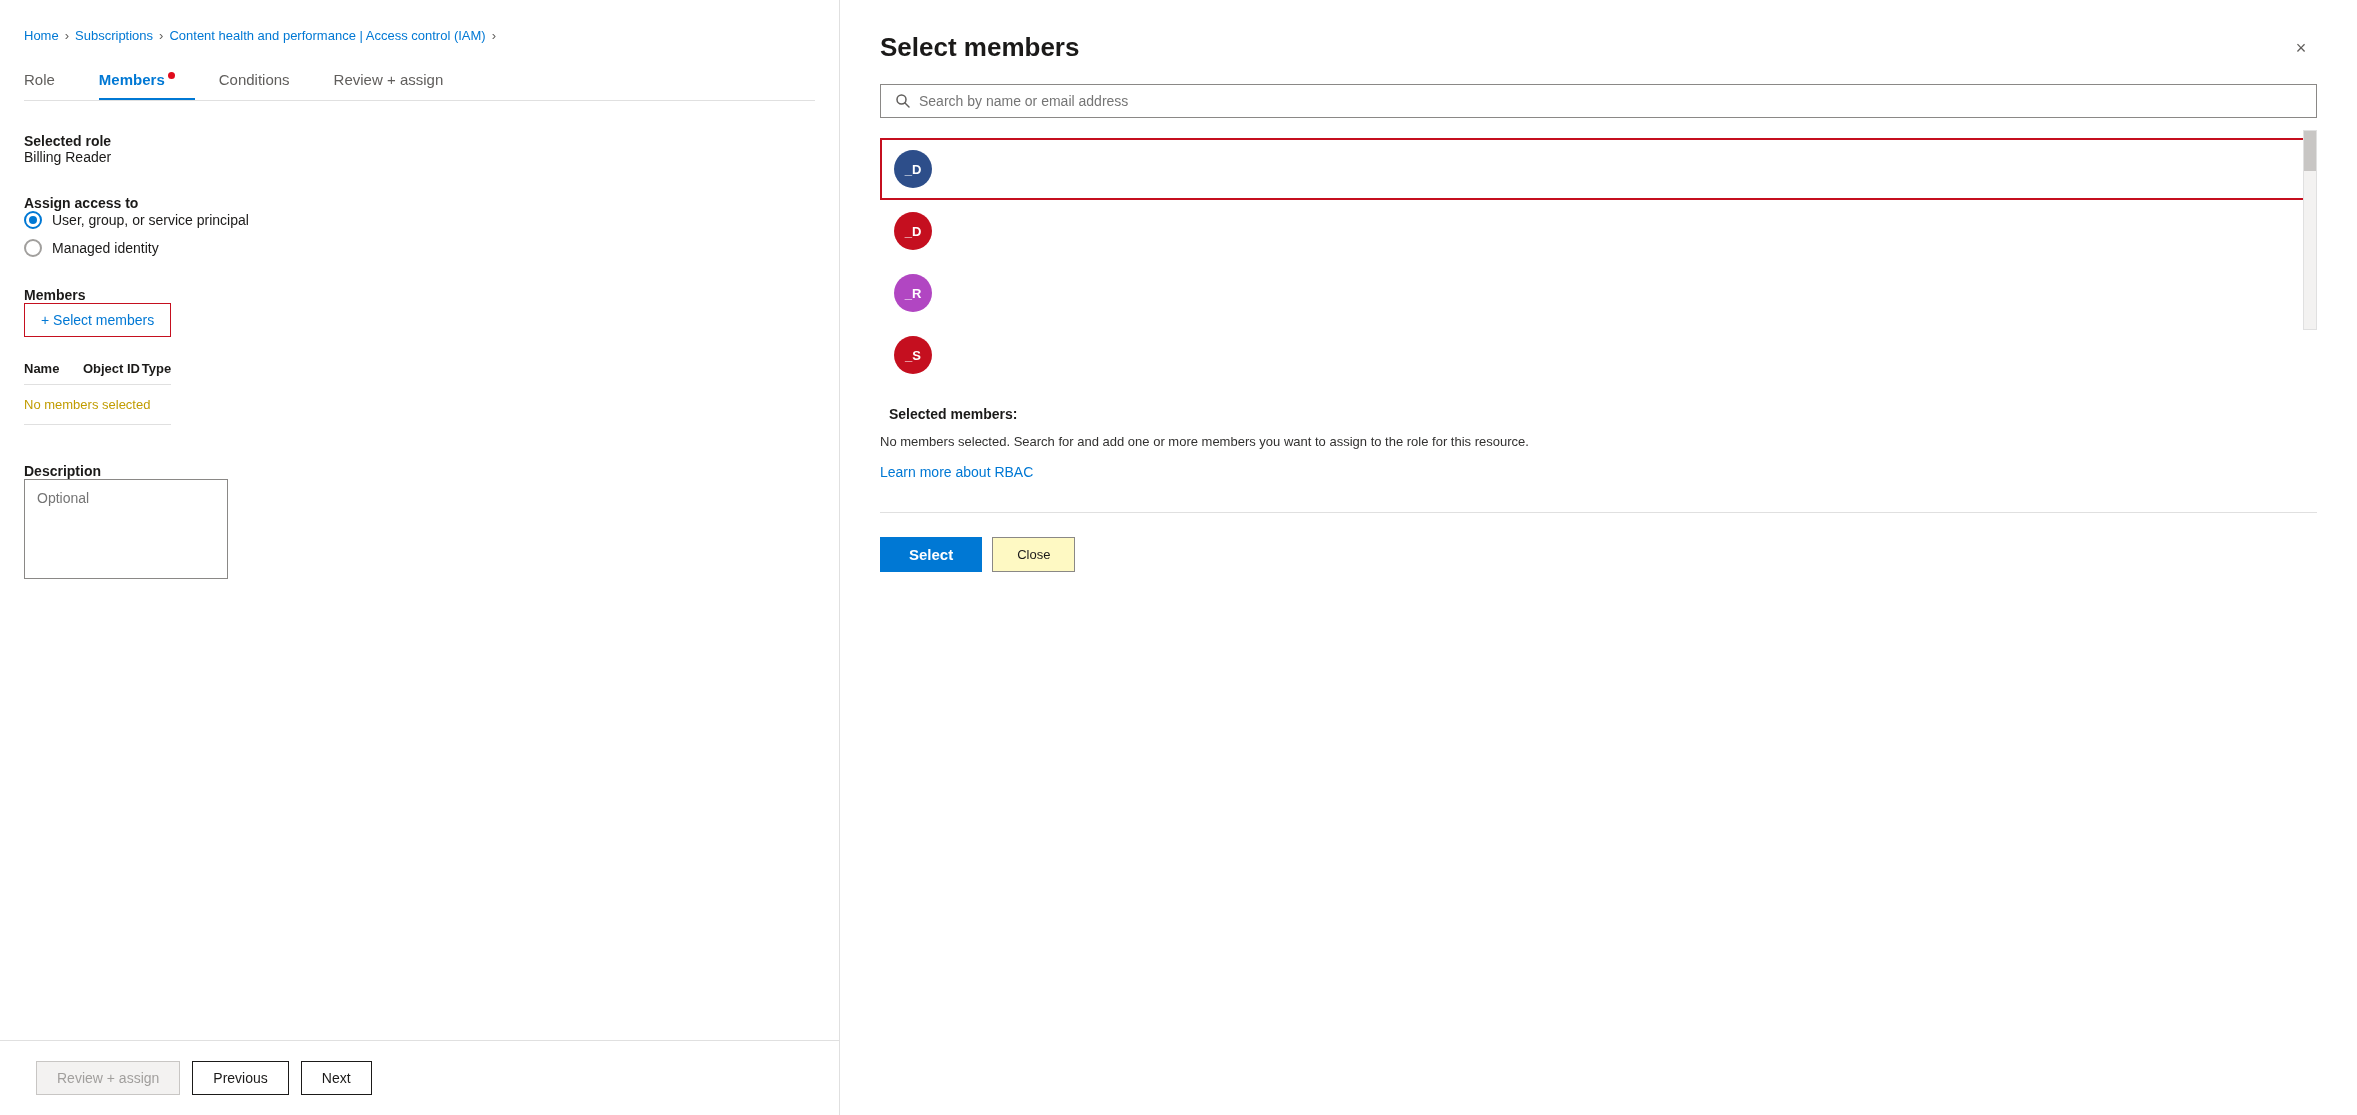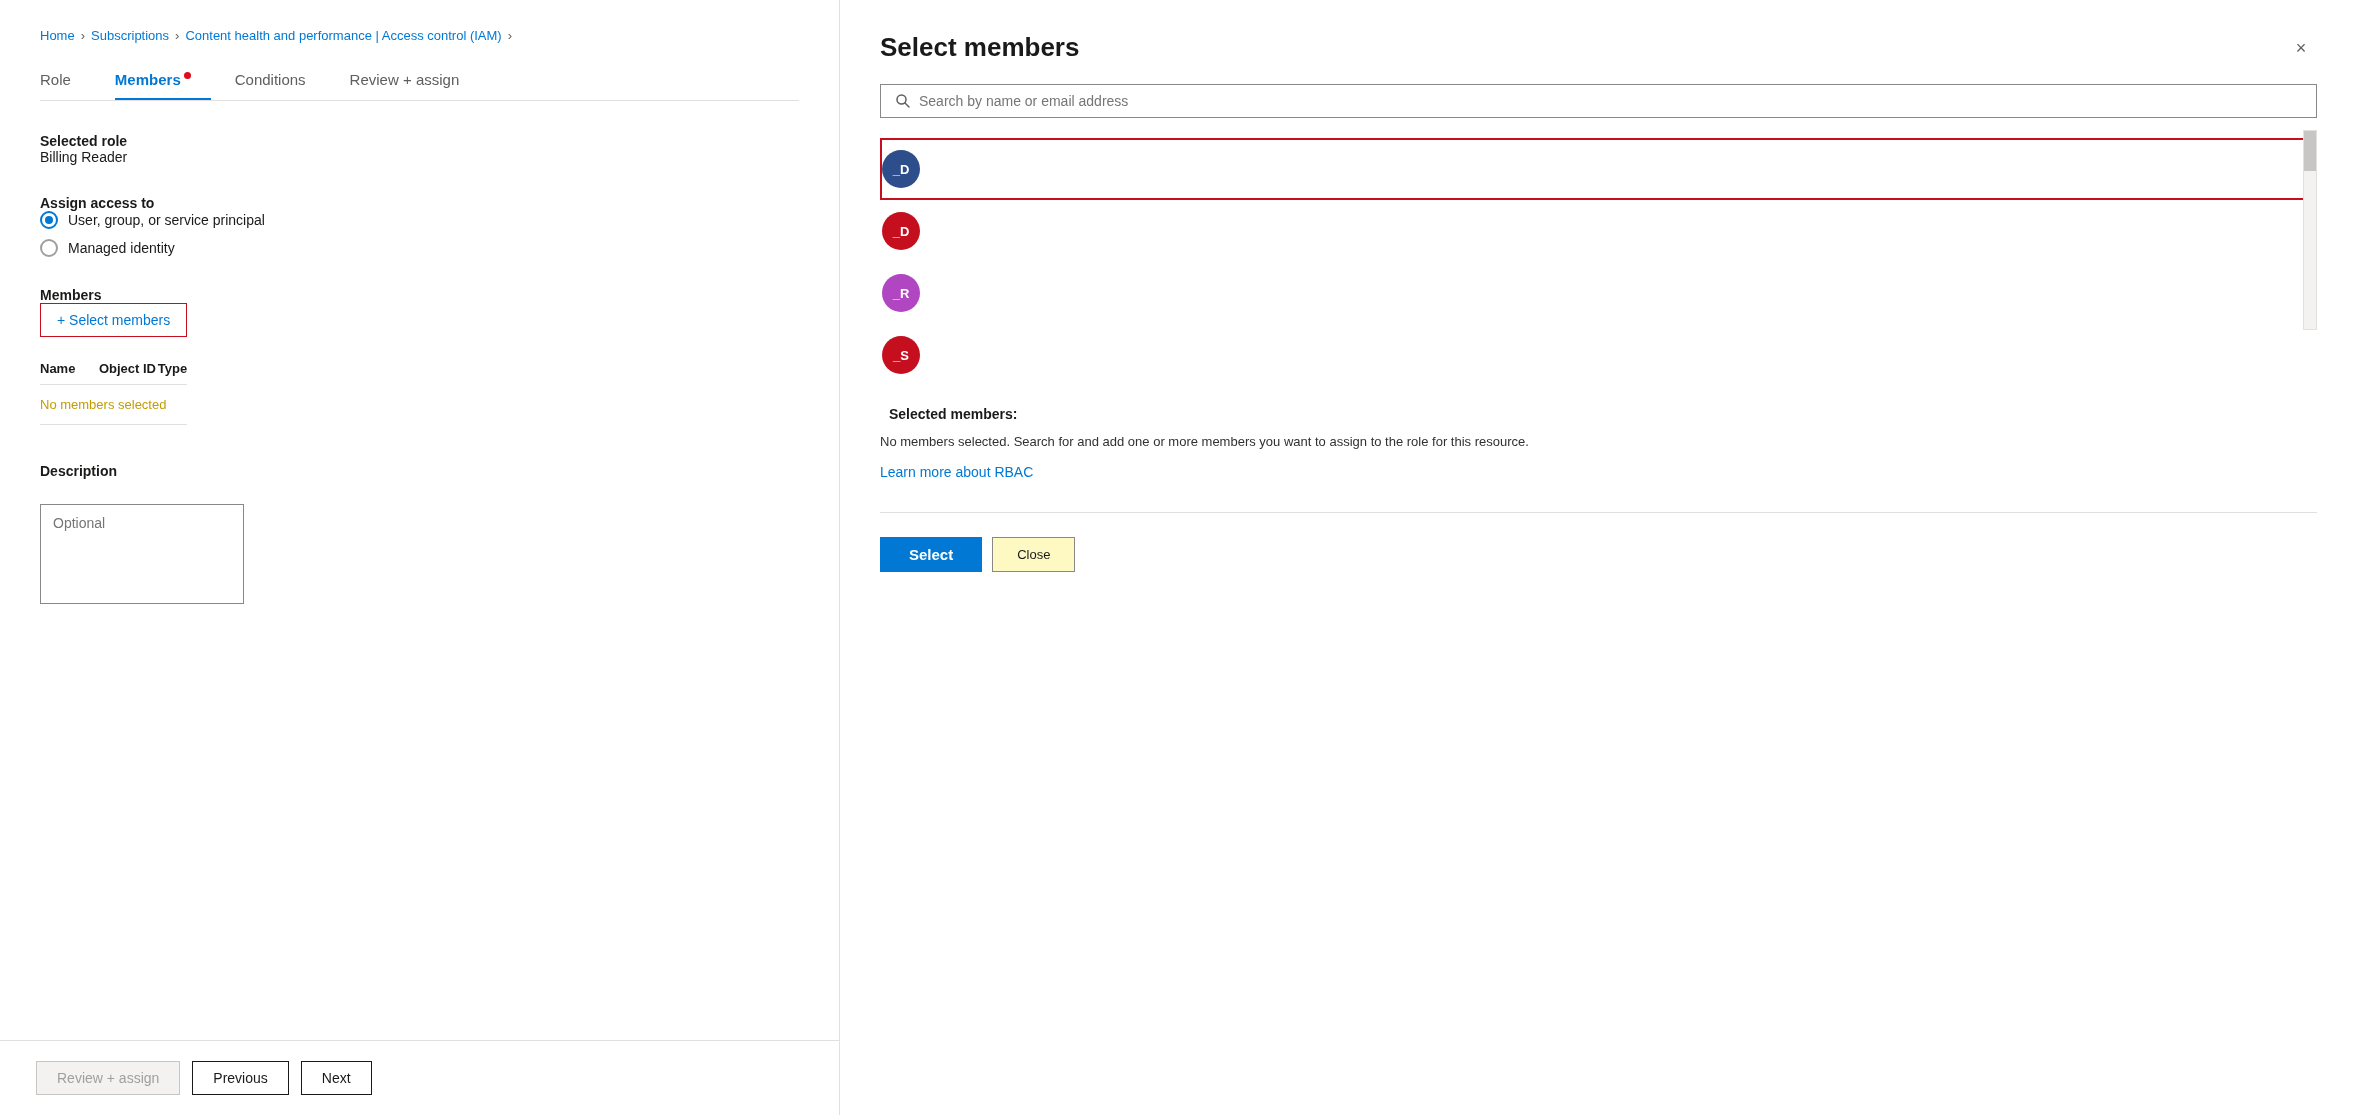--- a/index.html
+++ b/index.html
@@ -14,21 +14,21 @@
     }
     .main-container {
       display: flex;
       width: 100%;
       height: 100%;
       background: #fff;
     }
     
     .left-panel {
       flex: 0 0 840px;
-      padding: 28px 40px;
+      padding: 28px 24px;
       border-right: 1px solid #e0e0e0;
       display: flex;
       flex-direction: column;
       height: 100%;
       position: relative;
     }
     .breadcrumb {
       display: flex;
       align-items: center;
       font-size: 13px;
@@ -191,21 +191,20 @@
       width: 100%;
       height: 100px;
       border: 1px solid #8a8886;
       padding: 10px 12px;
       font-size: 14px;
       color: #a19f9d;
       resize: none;
       font-family: inherit;
       outline: none;
       background: #fff;
-      margin-top: 25px;
     }
     
     .bottom-bar {
       position: absolute;
       bottom: 0;
       left: 0;
       right: 0;
       padding: 20px 36px;
       border-top: 1px solid #e0e0e0;
       display: flex;
@@ -289,21 +288,21 @@
     
     .member-list {
       display: flex;
       flex-direction: column;
       gap: 0;
       margin-bottom: 20px;
     }
     .member-item {
       display: flex;
       align-items: center;
-      padding: 10px 0;
+      padding: 10px 12px;
       cursor: pointer;
       border: 2px solid transparent;
     }
     .member-item.selected {
       border: 2px solid #c50f1f;
       background: #fff;
     }
     .avatar {
       width: 38px;
       height: 38px;

